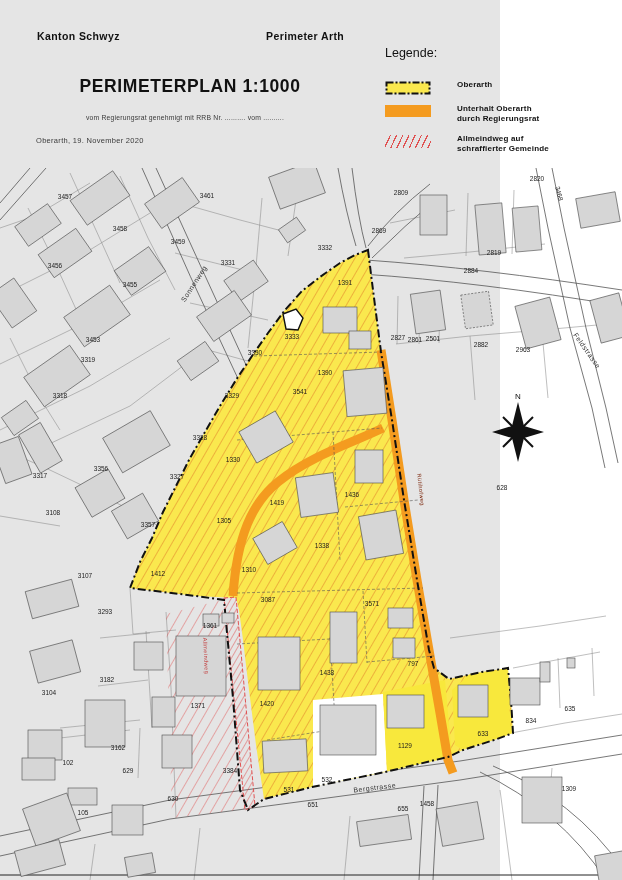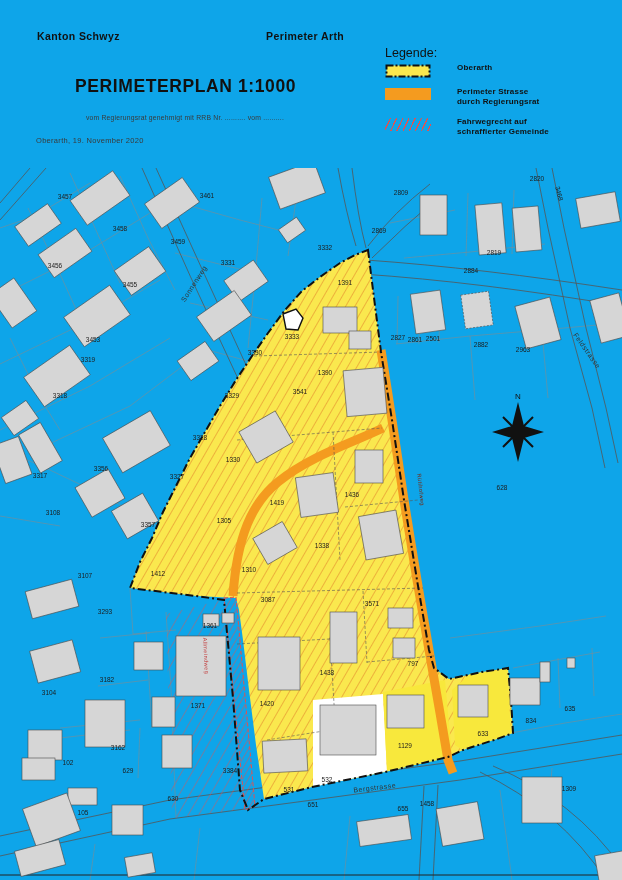--- a/index.html
+++ b/index.html
@@ -1,25 +1,25 @@
 <!DOCTYPE html>
 <html style="--yellow: #FAE84E; --byellow: #F8E83C; --orange: #F49B1F; --hatch: #E07A28; --red: #E05252; --bgray: #D6D6D6;"><head>
 <meta charset="utf-8">
 <style>
   html,body{margin:0;padding:0;background:#fff;width:622px;height:880px;overflow:hidden;
     font-family:"Liberation Sans",sans-serif;color:#111;}
-  #page{position:relative;width:622px;height:880px;background:#0ea5e9;}
+  #page{position:relative;width:500px;height:880px;background:#e5e5e5;}
   .hdr{position:absolute;font-weight:700;letter-spacing:.4px;}
   #kanton{left:37px;top:30px;font-size:10.5px;}
   #gemeinde{left:266px;top:30px;font-size:10.5px;}
-  #title{left:75px;top:76px;width:230px;text-align:left;font-size:17.5px;font-weight:700;letter-spacing:.6px;}
+  #title{left:75px;top:76px;width:230px;text-align:center;font-size:17.5px;font-weight:700;letter-spacing:.6px;}
   #approval{position:absolute;left:55px;top:114px;width:260px;text-align:center;font-size:6.8px;color:#3a3a3a;letter-spacing:.2px;}
   #placedate{position:absolute;left:36px;top:136px;font-size:7.5px;color:#3a3a3a;letter-spacing:.3px;}
   #legend{position:absolute;left:385px;top:46px;width:230px;}
-  #legend .ltitle{font-size:12.5px;font-weight:400;margin-bottom:3px;}
+  #legend .ltitle{font-size:12.5px;font-weight:400;margin-bottom:20px;}
   .lrow{display:flex;align-items:flex-start;margin-bottom:9px;}
   .lswatch{width:46px;flex:0 0 46px;margin-right:26px;margin-top:1px;}
   .llab{font-size:8px;font-weight:700;line-height:1.3;letter-spacing:.2px;}
   .orangebar{height:12px;background:var(--orange);}
   .redhatch{height:13px;background:repeating-linear-gradient(115deg,transparent 0 4.4px,var(--red) 4.4px 5.6px);}
   #mapsvg{position:absolute;left:0;top:168px;}
   .pline{fill:none;stroke:#8a8a8a;stroke-width:.55;}
   .road{fill:none;stroke:#555;stroke-width:.8;}
   .bldg{fill:var(--bgray);stroke:#4a4a4a;stroke-width:.6;}
   .bldg.dashed{stroke-dasharray:2 1.5;}
@@ -44,28 +44,28 @@
     <div class="ltitle">Legende:</div>
     <div class="lrow">
       <svg class="lswatch" width="46" height="14">
         <rect x="1.5" y="1.5" width="43" height="11" style="fill:var(--yellow)" stroke="#111" stroke-width="2" stroke-dasharray="7 2 2 2"></rect>
       </svg>
       <div class="llab">Oberarth</div>
     </div>
     <div class="lrow">
       <div class="lswatch orangebar"></div>
       <div class="llab">
-        <div>Perimeter Strasse</div>
+        <div>Unterhalt Oberarth</div>
           <div>durch Regierungsrat</div>
       </div>
     </div>
     <div class="lrow">
       <div class="lswatch redhatch"></div>
       <div class="llab">
-        <div>Fahrwegrecht auf</div>
+        <div>Allmeindweg auf</div>
           <div>schraffierter Gemeinde</div>
       </div>
     </div>
   </div>
 
   <svg id="mapsvg" width="622" height="712" viewBox="0 0 622 712">
     <defs>
       <pattern id="hatchY" width="8" height="8" patternUnits="userSpaceOnUse" patternTransform="rotate(30)">
         <rect width="8" height="8" style="fill:var(--yellow)"></rect>
         <line x1="0" y1="0" x2="0" y2="8" style="stroke:var(--hatch)" stroke-width="1"></line>

